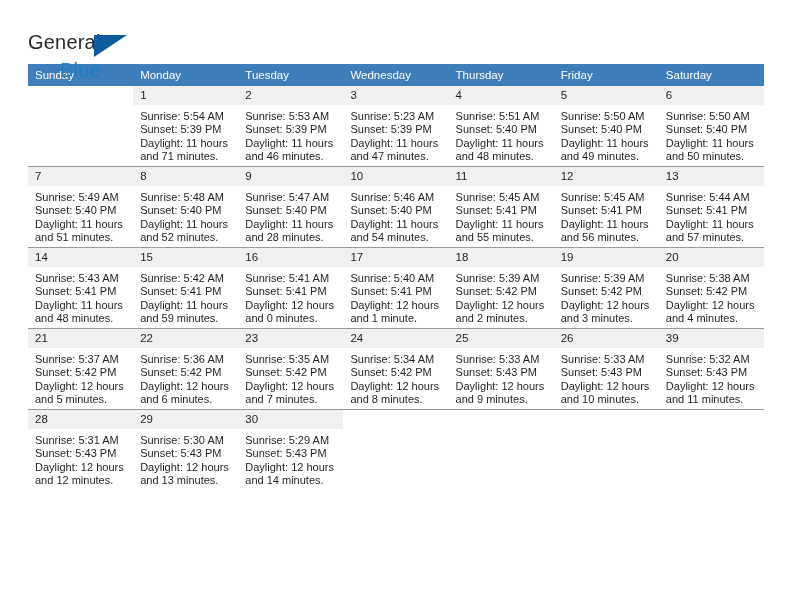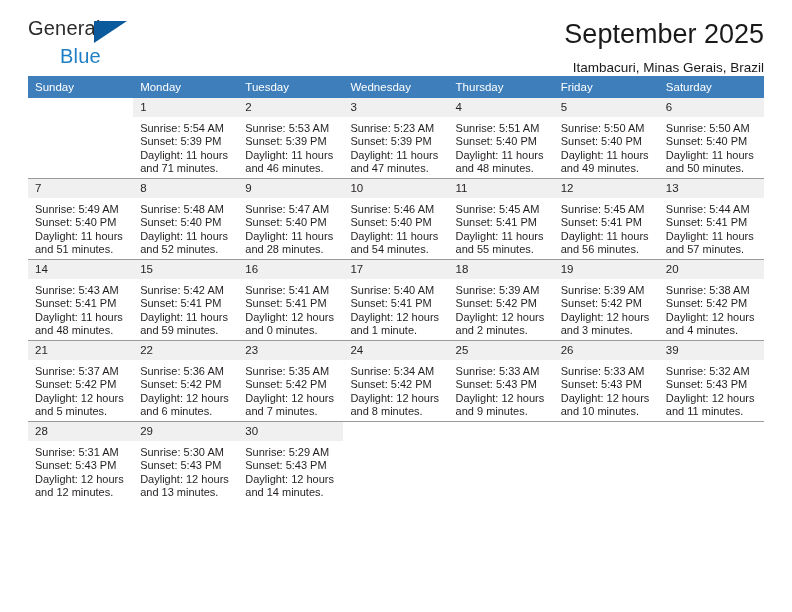--- a/index.html
+++ b/index.html
@@ -19,23 +19,23 @@
     width: 792px;
     height: 612px;
     box-sizing: border-box;
     padding: 0 28px;
   }
 
   
   .header {
     display: flex;
     align-items: flex-start;
-    justify-content: space-between;
-    height: 76px;
-    padding-top: 18px;
+    justify-content: flex-start;
+    height: 64px;
+    padding-top: 32px;
     box-sizing: border-box;
   }
   .logo {
     position: relative;
     width: 120px;
     height: 46px;
     line-height: 1;
   }
   .logo-general {
     position: absolute;
@@ -137,24 +137,20 @@
 <div class="page">
 
   <div class="header">
 
     <div class="logo">
       <span class="logo-general">General</span>
       <span class="logo-triangle"></span>
       <span class="logo-blue">Blue</span>
     </div>
 
-    <div class="title-block">
-      <div class="cal-title">September 2025</div>
-      <div class="cal-subtitle">Itambacuri, Minas Gerais, Brazil</div>
-    </div>
 
   </div>
 
   <table class="calendar">
     <thead>
       <tr class="dow-row">
         <th>Sunday</th>
         <th>Monday</th>
         <th>Tuesday</th>
         <th>Wednesday</th>

